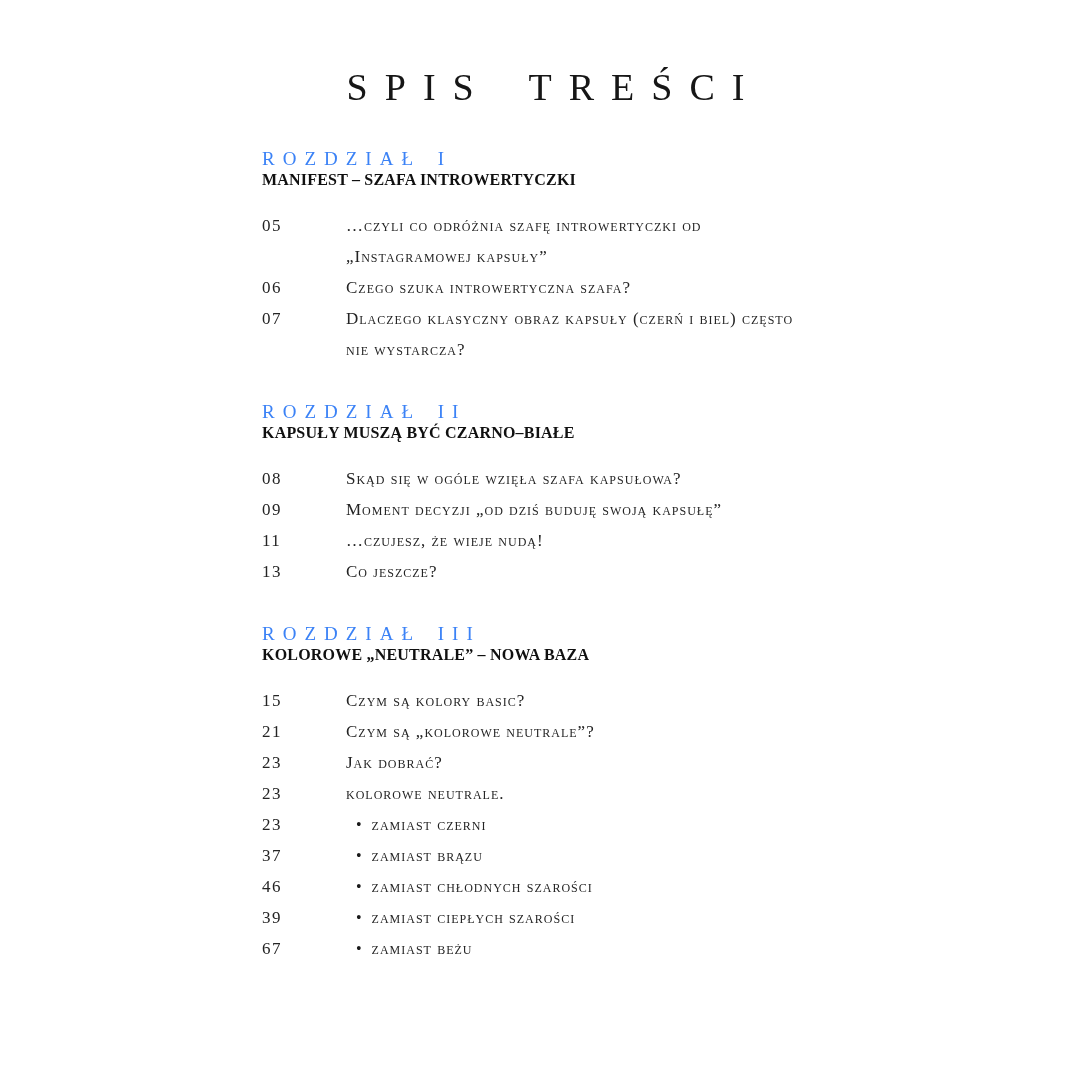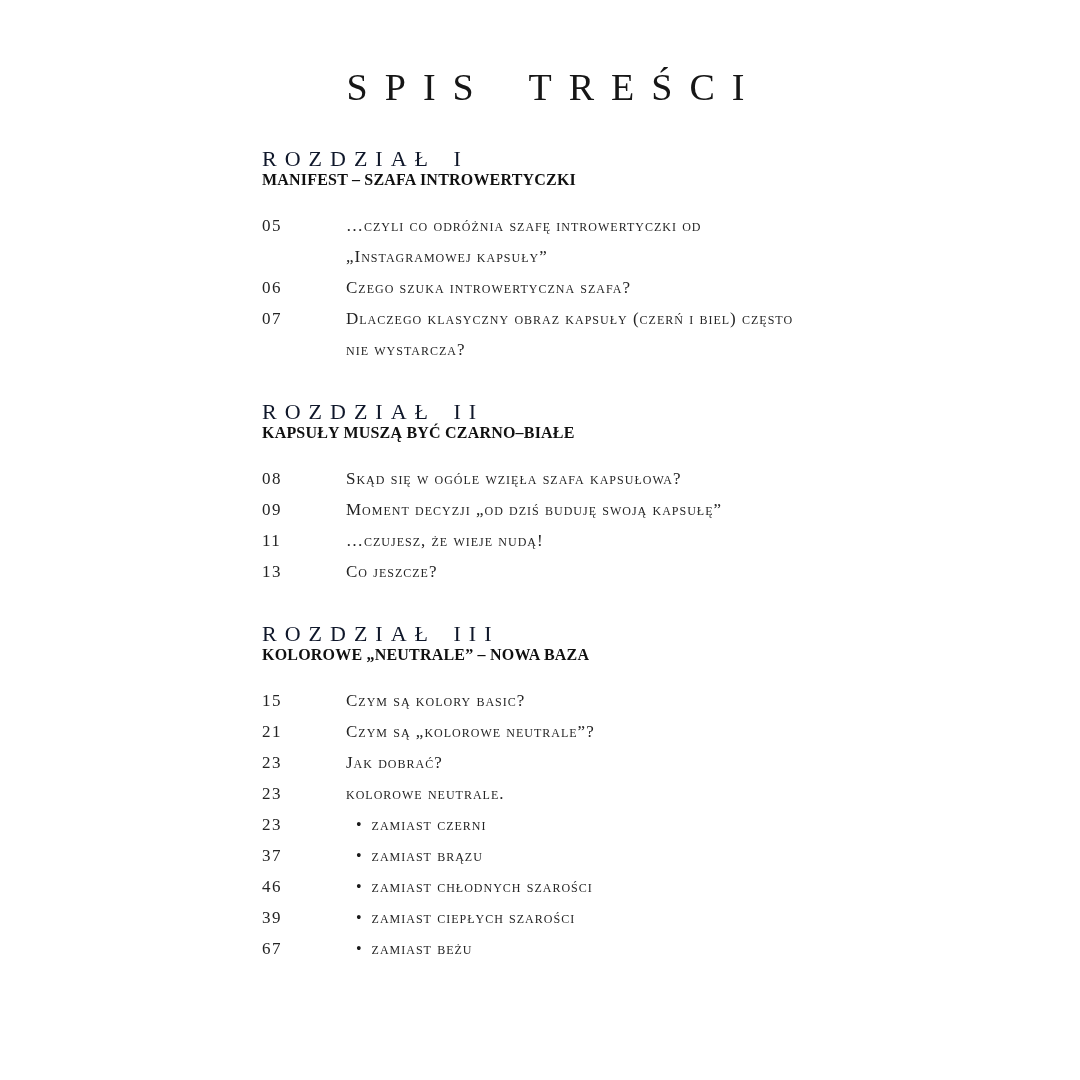--- a/index.html
+++ b/index.html
@@ -37,26 +37,26 @@
   }
   
   .chapters {
     margin-left: 262px;
     margin-top: 41px;
     width: 620px;
   }
   .chapter { margin-top: 37px; }
   .chapter:first-child { margin-top: 0; }
   .chapter-label {
-    font-size: 22px;
+    font-size: 19px;
     font-weight: 400;
     line-height: 19px;
     letter-spacing: 8px;
     word-spacing: 4px;
-    color: #0f172a;
+    color: #3b82f6;
     white-space: nowrap;
   }
   .chapter-title {
     font-size: 16px;
     font-weight: 700;
     line-height: 24px;
     letter-spacing: 0.2px;
     color: #101010;
     white-space: nowrap;
   }

